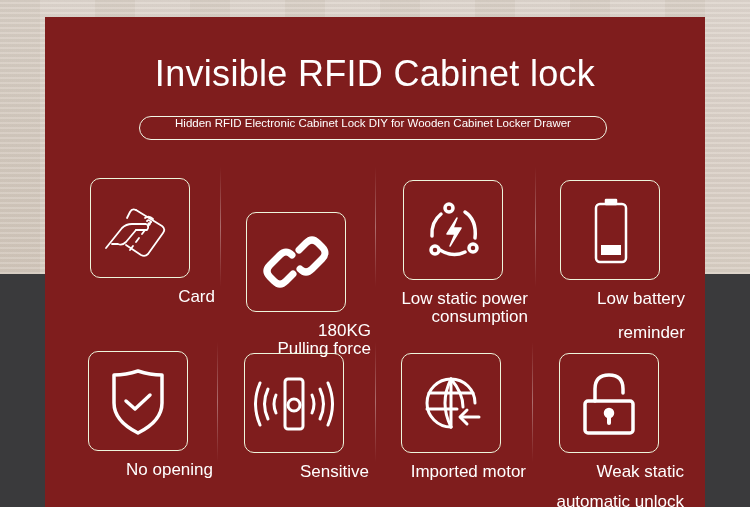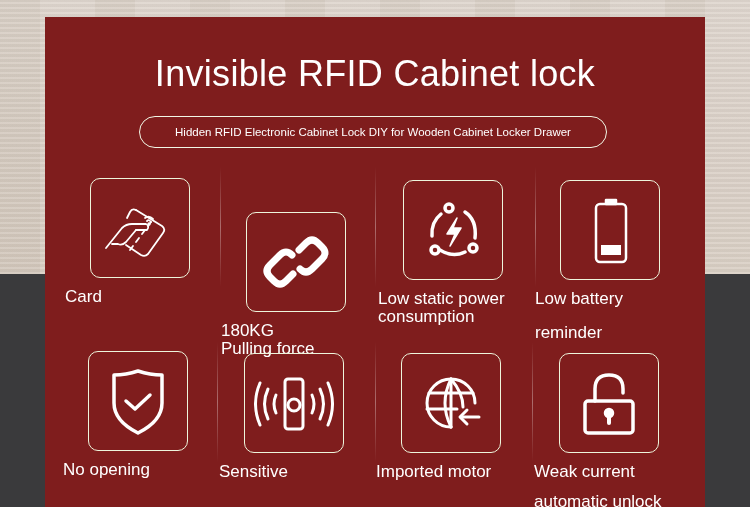--- a/index.html
+++ b/index.html
@@ -23,30 +23,30 @@
     .panel {
       position: absolute; left: 45px; top: 17px; width: 660px; height: 506px;
       background: #7f1d1d;
     }
     .title {
       position: absolute; left: 0; top: 36px; width: 660px;
       text-align: center; color: #fff; font-size: 36px; font-weight: 300;
       letter-spacing: 0.3px;
     }
     .subtitle-pill {
-      position: absolute; left: 94px; top: 99px; width: 468px; height: 32px;
+      position: absolute; left: 94px; top: 99px; width: 468px; height: 24px;
       border: 1.5px solid #f2f7e6; border-radius: 16px;
-      display: flex; align-items: center; justify-content: center;
+      display: flex; align-items: flex-start; justify-content: center;
       color: #fff; font-size: 11.5px;
     }
     .divider {
       position: absolute; width: 1px;
       background: linear-gradient(180deg, rgba(255,255,255,0) 0%, rgba(255,255,255,0.35) 50%, rgba(255,255,255,0) 100%);
     }
-    .feature { position: absolute; width: 150px; text-align: left; }
+    .feature { position: absolute; width: 150px; text-align: right; }
     .icon-box {
       position: relative; margin: 0 auto; width: 100px; height: 100px;
       border: 1.5px solid #eef5dc; border-radius: 10px;
       display: flex; align-items: center; justify-content: center;
     }
     .icon-box svg { width: 80px; height: 80px; }
     .label {
       margin-top: 10px; color: #fff; font-size: 17px; line-height: 18px;
     }
   </style>
@@ -173,16 +173,16 @@
 
   <div class="feature" style="left:489px; top:336px;">
     <div class="icon-box">
       <svg viewBox="0 0 80 80" fill="none" stroke="#fff" stroke-width="3.5" stroke-linecap="round" stroke-linejoin="round">
         <path d="M26 38 L26 26 Q26 12 40 12 Q54 12 54 26 L54 30"></path>
         <rect x="16" y="38" width="48" height="32" rx="3"></rect>
         <circle cx="40" cy="50" r="3.5" fill="#fff"></circle>
         <path d="M40 52 L40 60" stroke-width="4"></path>
       </svg>
     </div>
-    <div class="label">Weak current</div>
+    <div class="label">Weak static</div>
     <div class="label" style="margin-top:12px">automatic unlock</div>
   </div>
 </div>
 
 </body></html>

